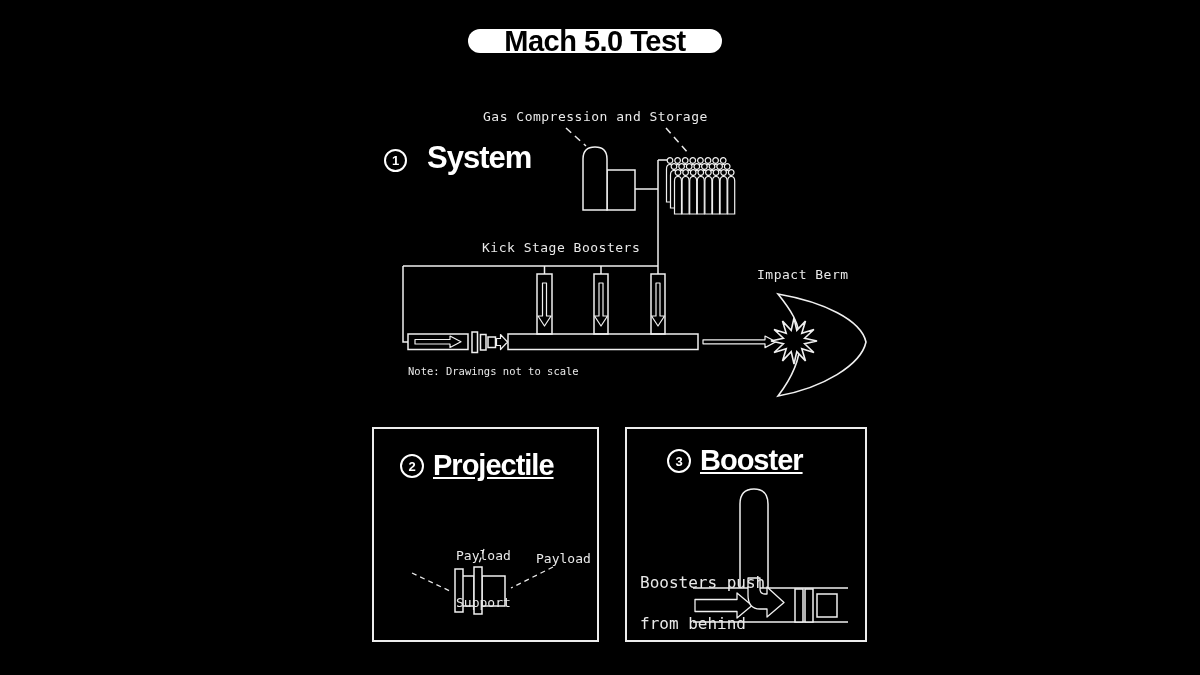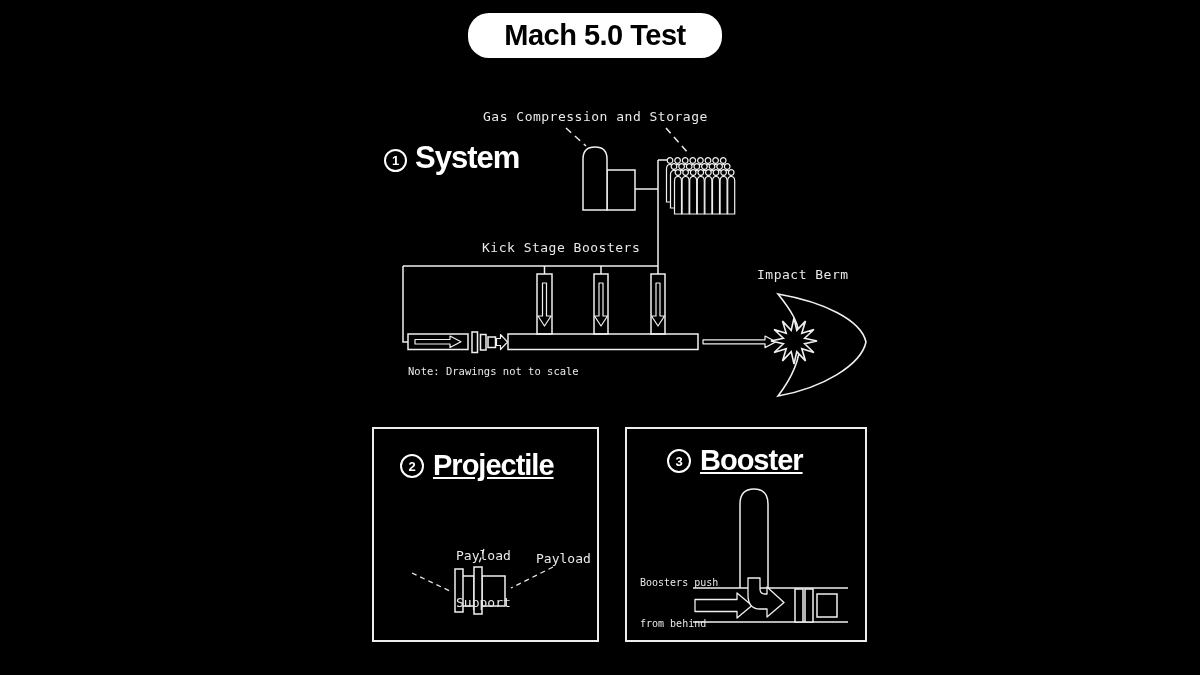--- a/index.html
+++ b/index.html
@@ -1,46 +1,46 @@
 <!DOCTYPE html>
 <html><head>
 <meta charset="utf-8">
 <style>
   html,body{margin:0;padding:0;background:#000;}
   .stage{position:relative;width:1200px;height:675px;background:#000;overflow:hidden;
          font-family:"Liberation Sans",sans-serif;}
   
-  .title-pill{position:absolute;left:468px;top:13px;width:254px;height:45px;background:#fff;
+  .title-pill{position:absolute;left:468px;top:29px;width:254px;height:24px;background:#fff;
       border-radius:21px;display:flex;align-items:center;justify-content:center;text-align:right;}
   .title-pill span{color:#000;font-weight:bold;font-size:29px;letter-spacing:-0.5px;}
   
   .heading{position:absolute;display:flex;align-items:flex-start;color:#fff;}
   .numcircle{width:23px;height:23px;box-sizing:border-box;border:2px solid #fff;border-radius:50%;
       display:flex;align-items:center;justify-content:center;font-size:13px;font-weight:bold;flex:0 0 auto;}
   .htext{font-weight:bold;letter-spacing:-1px;color:#fff;}
   .h-overview{left:384px;top:146px;}
   .h-overview .numcircle{margin-top:3px;}
-  .h-overview .htext{font-size:31px;line-height:40px;margin-left:8px;margin-top:-8px;}
+  .h-overview .htext{font-size:31px;line-height:40px;margin-left:20px;margin-top:-8px;}
   .h-panel .numcircle{width:24px;height:24px;}
   .h-panel .htext{font-size:29px;line-height:32px;margin-left:9px;margin-top:-5px;text-decoration:underline;}
   .h-projectile{left:400px;top:454px;}
   .h-booster{left:667px;top:449px;}
   .htext span{display:block;}
   
   .mlabel{position:absolute;font-family:"DejaVu Sans Mono",monospace;color:#e9e9e9;
       font-size:13px;line-height:15.5px;letter-spacing:0.5px;white-space:pre;}
   .mlabel span{display:block;}
   .lbl-gas{left:483px;top:109px;}
   .lbl-kick{left:482px;top:240px;}
   .lbl-berm{left:757px;top:267px;}
   .lbl-note{left:408px;top:364px;font-size:10.5px;letter-spacing:0;}
   .lbl-support{left:456px;top:517px;letter-spacing:0;}
   .lbl-pusher{left:386px;top:541px;letter-spacing:0;}
   .lbl-payload{left:536px;top:551px;letter-spacing:0;}
-  .lbl-push{left:640px;top:549px;font-size:10px;line-height:13.5px;letter-spacing:0;}
+  .lbl-push{left:640px;top:549px;font-size:16px;line-height:13.5px;letter-spacing:0;}
   
   .panel{position:absolute;box-sizing:border-box;border:2px solid #ededed;background:transparent;}
   .panel-projectile{left:372px;top:427px;width:227px;height:215px;}
   .panel-booster{left:625px;top:427px;width:242px;height:215px;}
   
   svg.art{position:absolute;left:0;top:0;width:1200px;height:675px;}
   .ln{fill:none;stroke:#f0f0f0;stroke-width:1.5;}
   .lnf{fill:#000;stroke:#f0f0f0;stroke-width:1.5;}
   .arrow{fill:#000;stroke:#f0f0f0;stroke-width:1.2;stroke-linejoin:round;}
   .dash{fill:none;stroke:#e9e9e9;stroke-width:1.5;stroke-dasharray:7 5;}

